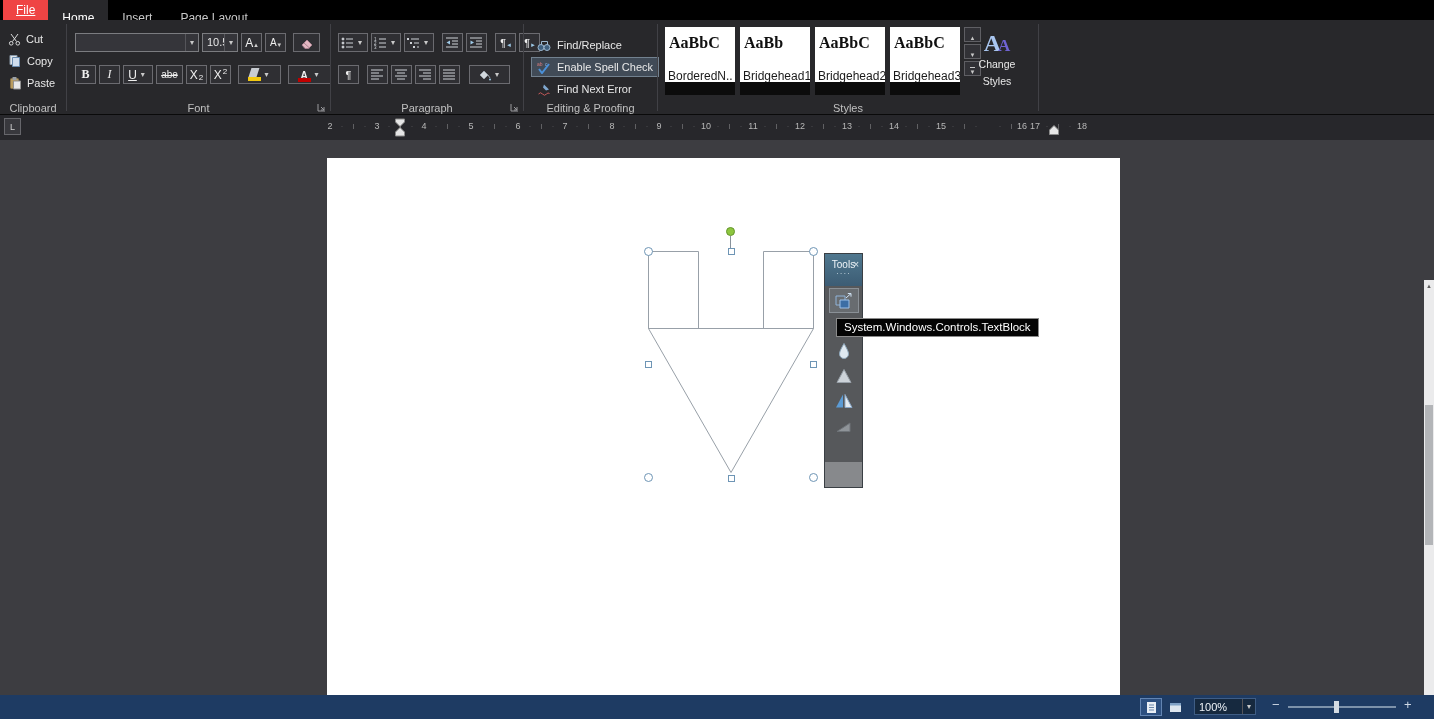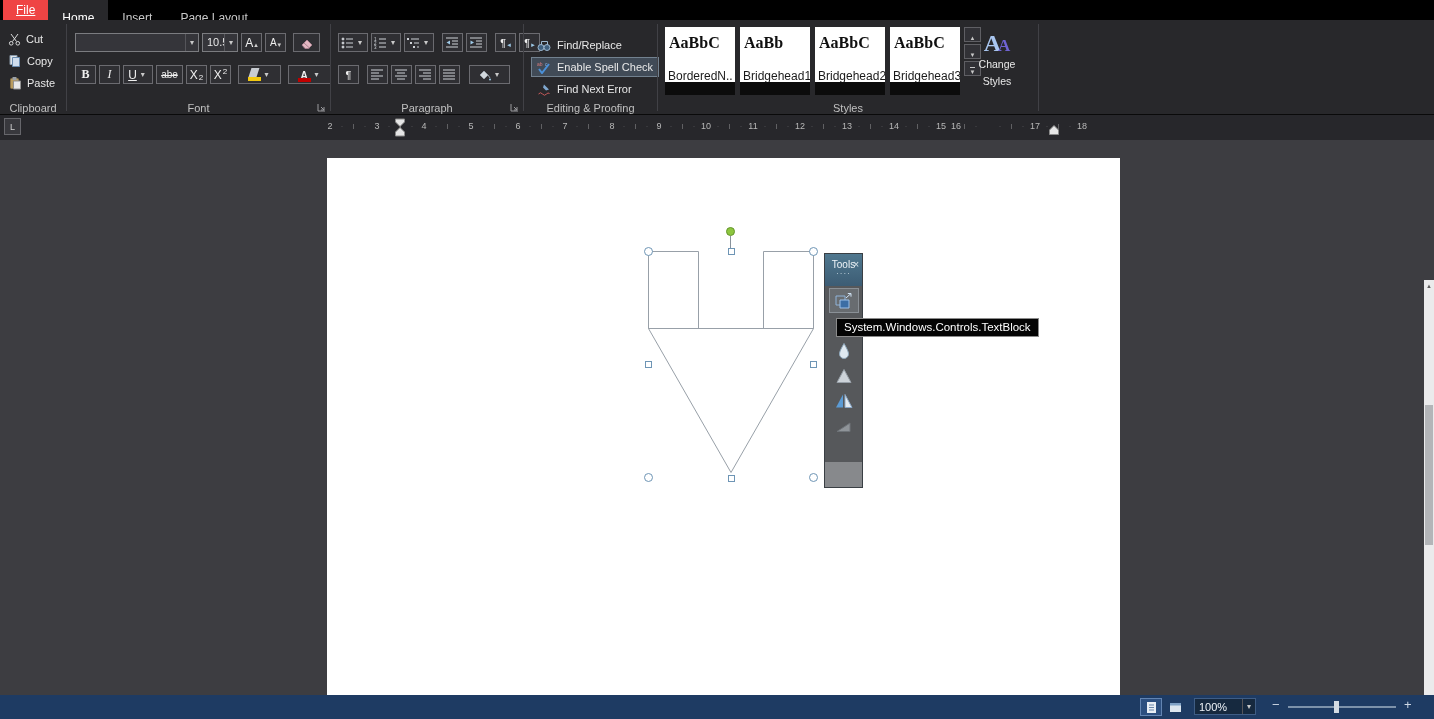--- a/index.html
+++ b/index.html
@@ -519,21 +519,21 @@
         <span class="hmark" style="left: 543.5px;">|</span>
         <span class="hmark" style="left: 555px;">·</span>
         <span class="hnum" style="left: 567px;">14</span>
         <span class="hmark" style="left: 579px;">·</span>
         <span class="hmark" style="left: 590.5px;">|</span>
         <span class="hmark" style="left: 602px;">·</span>
         <span class="hnum" style="left: 614px;">15</span>
         <span class="hmark" style="left: 626px;">·</span>
         <span class="hmark" style="left: 637.5px;">|</span>
         <span class="hmark" style="left: 649px;">·</span>
-        <span class="hnum" style="left: 629px;">16</span>
+        <span class="hnum" style="left: 695px;">16</span>
         <span class="hmark" style="left: 673px;">·</span>
         <span class="hmark" style="left: 684.5px;">|</span>
         <span class="hmark" style="left: 696px;">·</span>
         <span class="hnum" style="left: 708px;">17</span>
         <span class="hmark" style="left: 720px;">·</span>
         <span class="hmark" style="left: 731.5px;">|</span>
         <span class="hmark" style="left: 743px;">·</span>
         <span class="hnum" style="left: 755px;">18</span>
       </div>
     <svg class="ind-left" width="10" height="19" viewBox="0 0 10 19">

